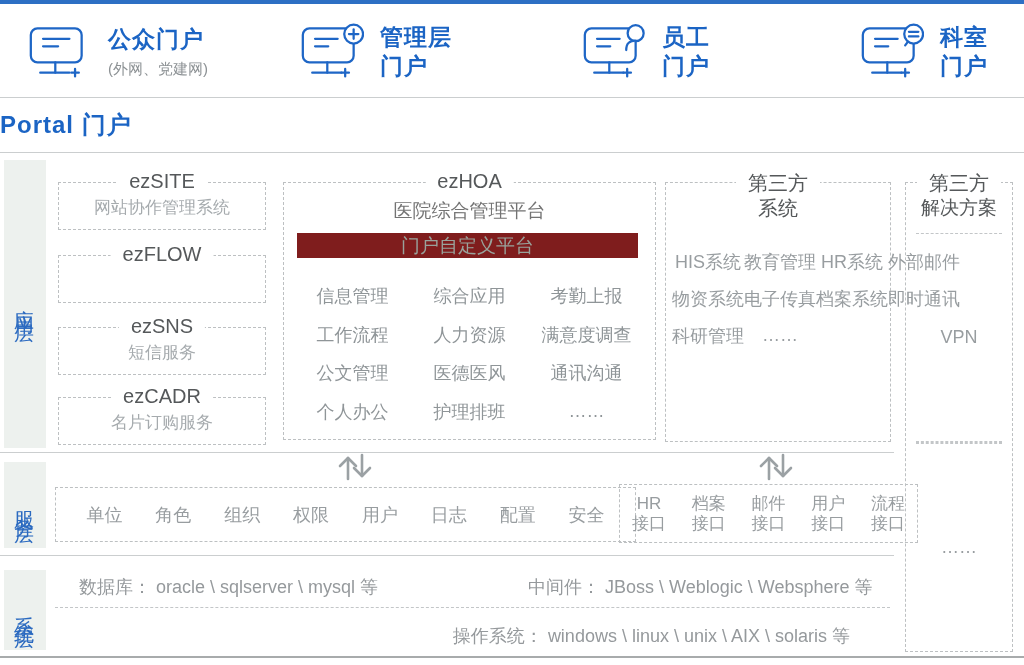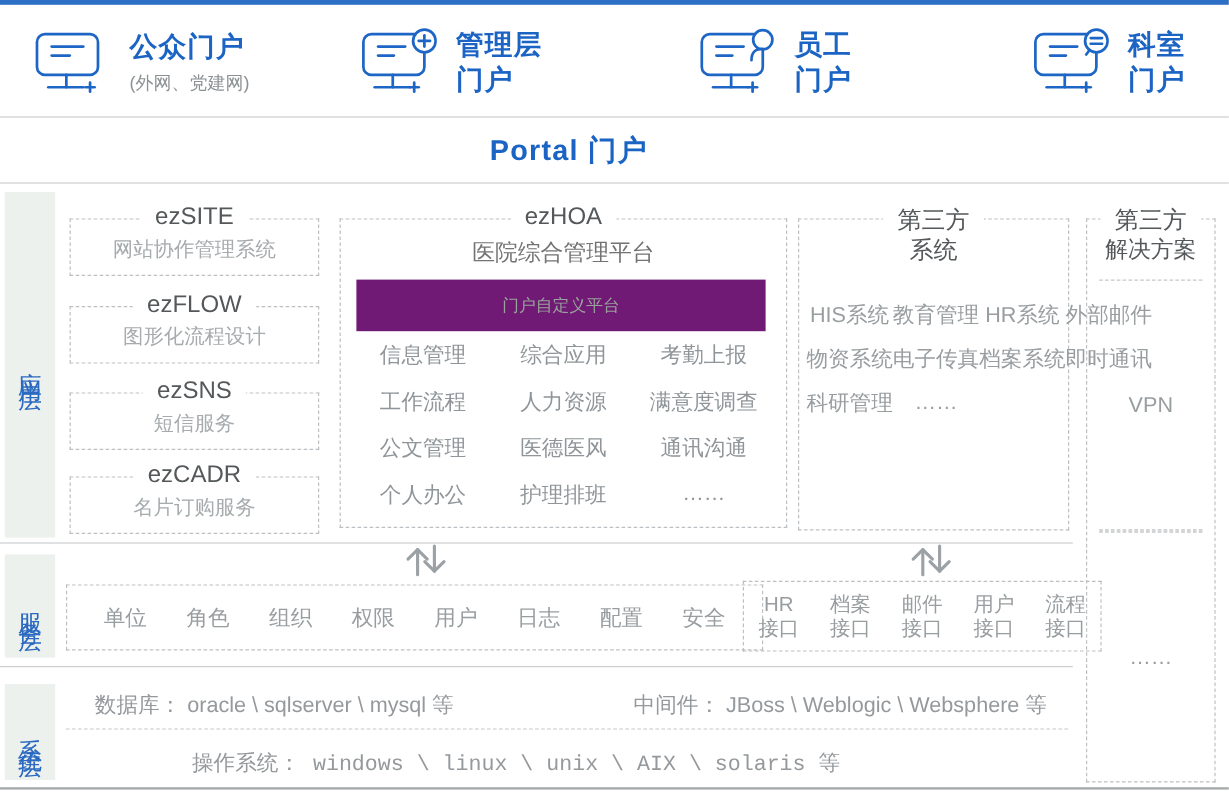--- a/index.html
+++ b/index.html
@@ -13,35 +13,35 @@
   
   .portal{top:12px;height:80px;display:flex;align-items:center;gap:16px;}
   .portal svg{width:64px;height:58px;flex:0 0 auto;}
   .ptitle{font-size:23px;font-weight:700;color:#1b64c4;line-height:29px;letter-spacing:1px;white-space:nowrap;}
   .psub{font-size:15px;color:#8c9194;margin-top:6px;white-space:nowrap;}
   
   .hline{left:0;width:1024px;height:1px;background:#cbcecf;}
   .hline-mid{left:0;width:894px;height:1px;background:#cbcecf;}
   .bottom-line{left:0;top:656px;width:1024px;height:2px;background:#a8abac;}
   
-  .portal-bar{left:0;top:98px;width:948px;height:54px;display:flex;align-items:center;justify-content:center;
+  .portal-bar{left:0;top:98px;width:948px;height:54px;display:flex;align-items:center;
     font-size:24px;font-weight:700;color:#1b64c4;letter-spacing:1px;}
   
   .layer-label{left:4px;width:42px;background:#edf1ee;color:#2b6ac0;font-size:20px;
     writing-mode:vertical-rl;text-orientation:upright;display:flex;align-items:center;justify-content:center;
     letter-spacing:7px;font-weight:500;}
   
   .dash-box{border:1px dashed #bdc0c2;}
   .box-name{position:absolute;top:-13px;left:50%;transform:translateX(-50%);background:#ffffff;
     padding:0 12px;font-size:20px;color:#55585a;font-weight:500;white-space:nowrap;}
   .box-desc{text-align:center;font-size:17px;color:#a6abae;margin-top:13px;white-space:nowrap;}
   
   .ezhoa-desc{text-align:center;font-size:19px;color:#737373;margin-top:15px;}
-  .banner{position:absolute;left:13px;right:17px;top:50px;height:43px;background:#701a75;
-    display:flex;align-items:center;justify-content:center;font-size:14px;color:#99a29b;}
+  .banner{position:absolute;left:13px;right:17px;top:50px;height:25px;background:#7f1d1d;
+    display:flex;align-items:center;justify-content:center;font-size:19px;color:#99a29b;}
   .mod-grid{position:absolute;left:10px;right:10px;top:94px;bottom:8px;display:grid;
     grid-template-columns:repeat(3,1fr);grid-template-rows:repeat(4,1fr);align-items:center;justify-items:center;}
   .mod-grid div{font-size:18px;color:#8f9598;white-space:nowrap;}
   
   .tps-line2{text-align:center;font-size:20px;color:#55585a;font-weight:500;margin-top:12px;}
   .tps-grid{position:absolute;left:6px;right:6px;top:60px;bottom:12px;display:grid;
     grid-template-columns:repeat(4,1fr);grid-template-rows:repeat(5,1fr);align-items:center;justify-items:center;}
   .tps-grid div{font-size:18px;color:#989da0;white-space:nowrap;}
   
   .sol-box{display:flex;flex-direction:column;}
@@ -51,21 +51,21 @@
   .sol-item{flex:1;display:flex;align-items:center;justify-content:center;font-size:18px;color:#989da0;}
   
   .svc-box{display:flex;align-items:center;justify-content:space-around;padding:0 14px;}
   .svc-box div{font-size:18px;color:#989da0;white-space:nowrap;}
   .if-box{display:flex;align-items:center;justify-content:space-between;padding:0 12px;text-align:center;}
   .if-item{font-size:17px;color:#989da0;line-height:20px;white-space:nowrap;}
   .updown{width:38px;height:30px;}
   
   .sys-text{font-size:18px;color:#95999c;white-space:nowrap;}
   .sys-dash{left:55px;top:607px;width:835px;border-top:1px dashed #c3c6c8;}
-  .os-row{left:160px;top:624px;width:690px;text-align:left;font-family:Liberation Mono, monospace;}
+  .os-row{left:160px;top:624px;width:690px;text-align:right;}
 </style>
 </head>
 <body>
 
 <div class="abs top-bar"></div>
 
 <div class="abs portal" style="left:28px;">
   <svg viewBox="0 0 68 60" fill="none" stroke="#1e66c6" stroke-width="2.4" stroke-linecap="round" stroke-linejoin="round">
     <rect x="3" y="5" width="54" height="36" rx="7"></rect>
     <line x1="16" y1="16" x2="44" y2="16"></line>
@@ -147,21 +147,20 @@
 <div class="abs layer-label" style="top:160px;height:288px;">应用层</div>
 <div class="abs layer-label" style="top:462px;height:86px;">服务层</div>
 <div class="abs layer-label" style="top:570px;height:80px;">系统层</div>
 
 <div class="abs dash-box" style="left:58px;top:182px;width:206px;height:46px;">
   <div class="box-name">ezSITE</div>
   <div class="box-desc">网站协作管理系统</div>
 </div>
 <div class="abs dash-box" style="left:58px;top:255px;width:206px;height:46px;">
   <div class="box-name">ezFLOW</div>
-  <div class="box-desc">图形化流程设计</div>
 </div>
 <div class="abs dash-box" style="left:58px;top:327px;width:206px;height:46px;">
   <div class="box-name">ezSNS</div>
   <div class="box-desc">短信服务</div>
 </div>
 <div class="abs dash-box" style="left:58px;top:397px;width:206px;height:46px;">
   <div class="box-name">ezCADR</div>
   <div class="box-desc">名片订购服务</div>
 </div>
 

